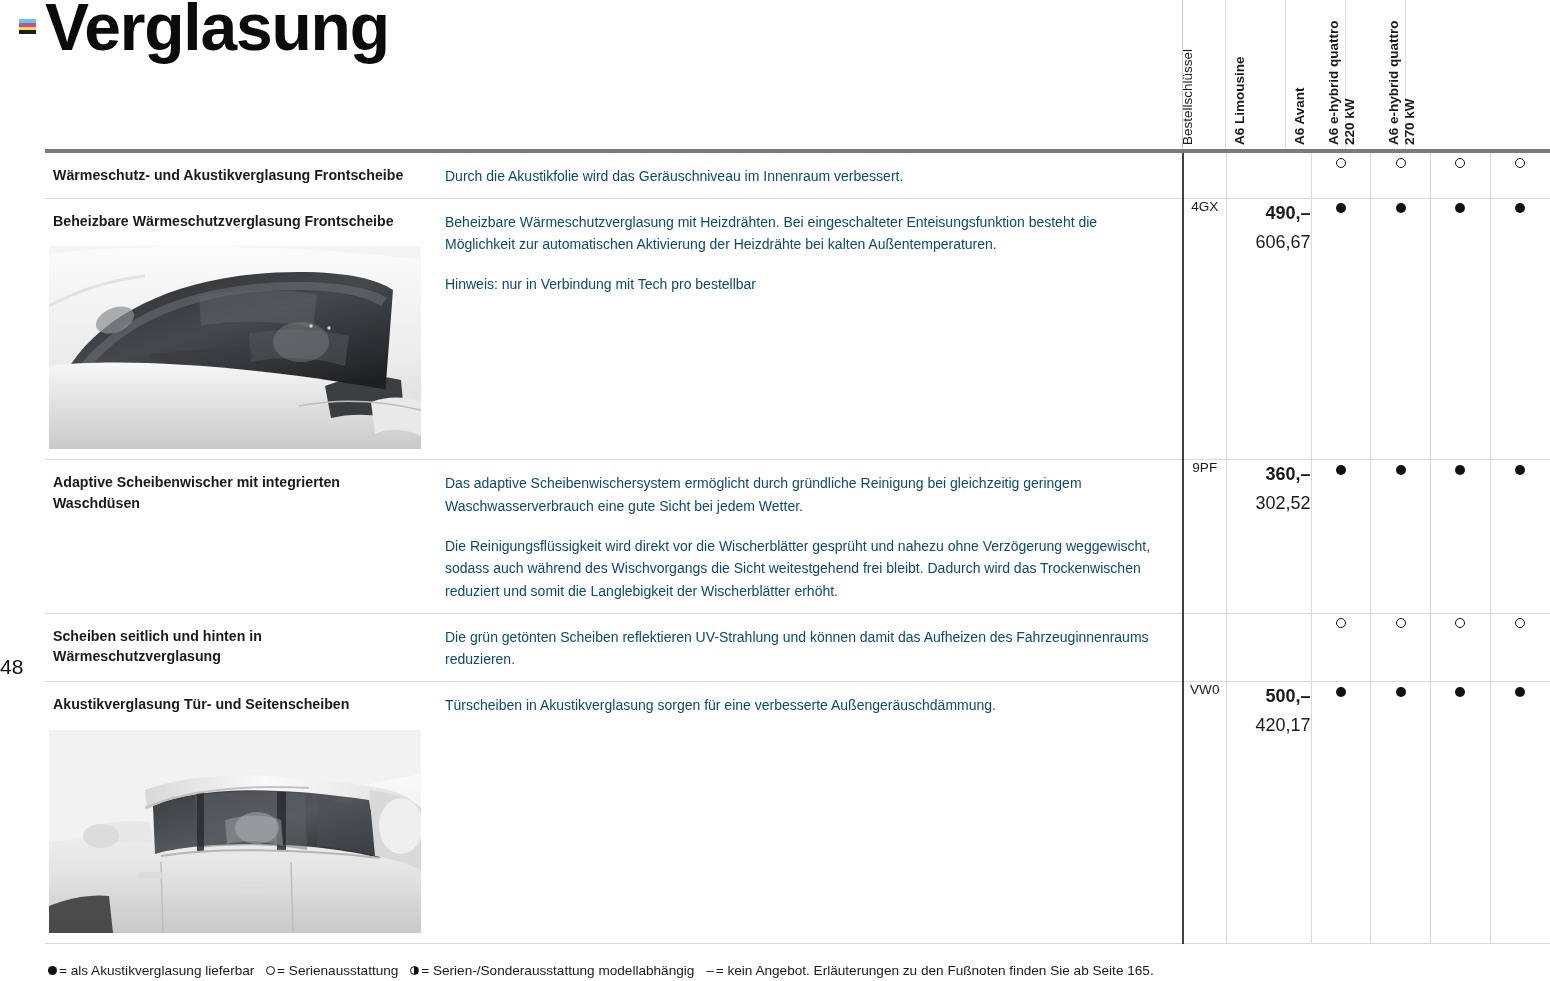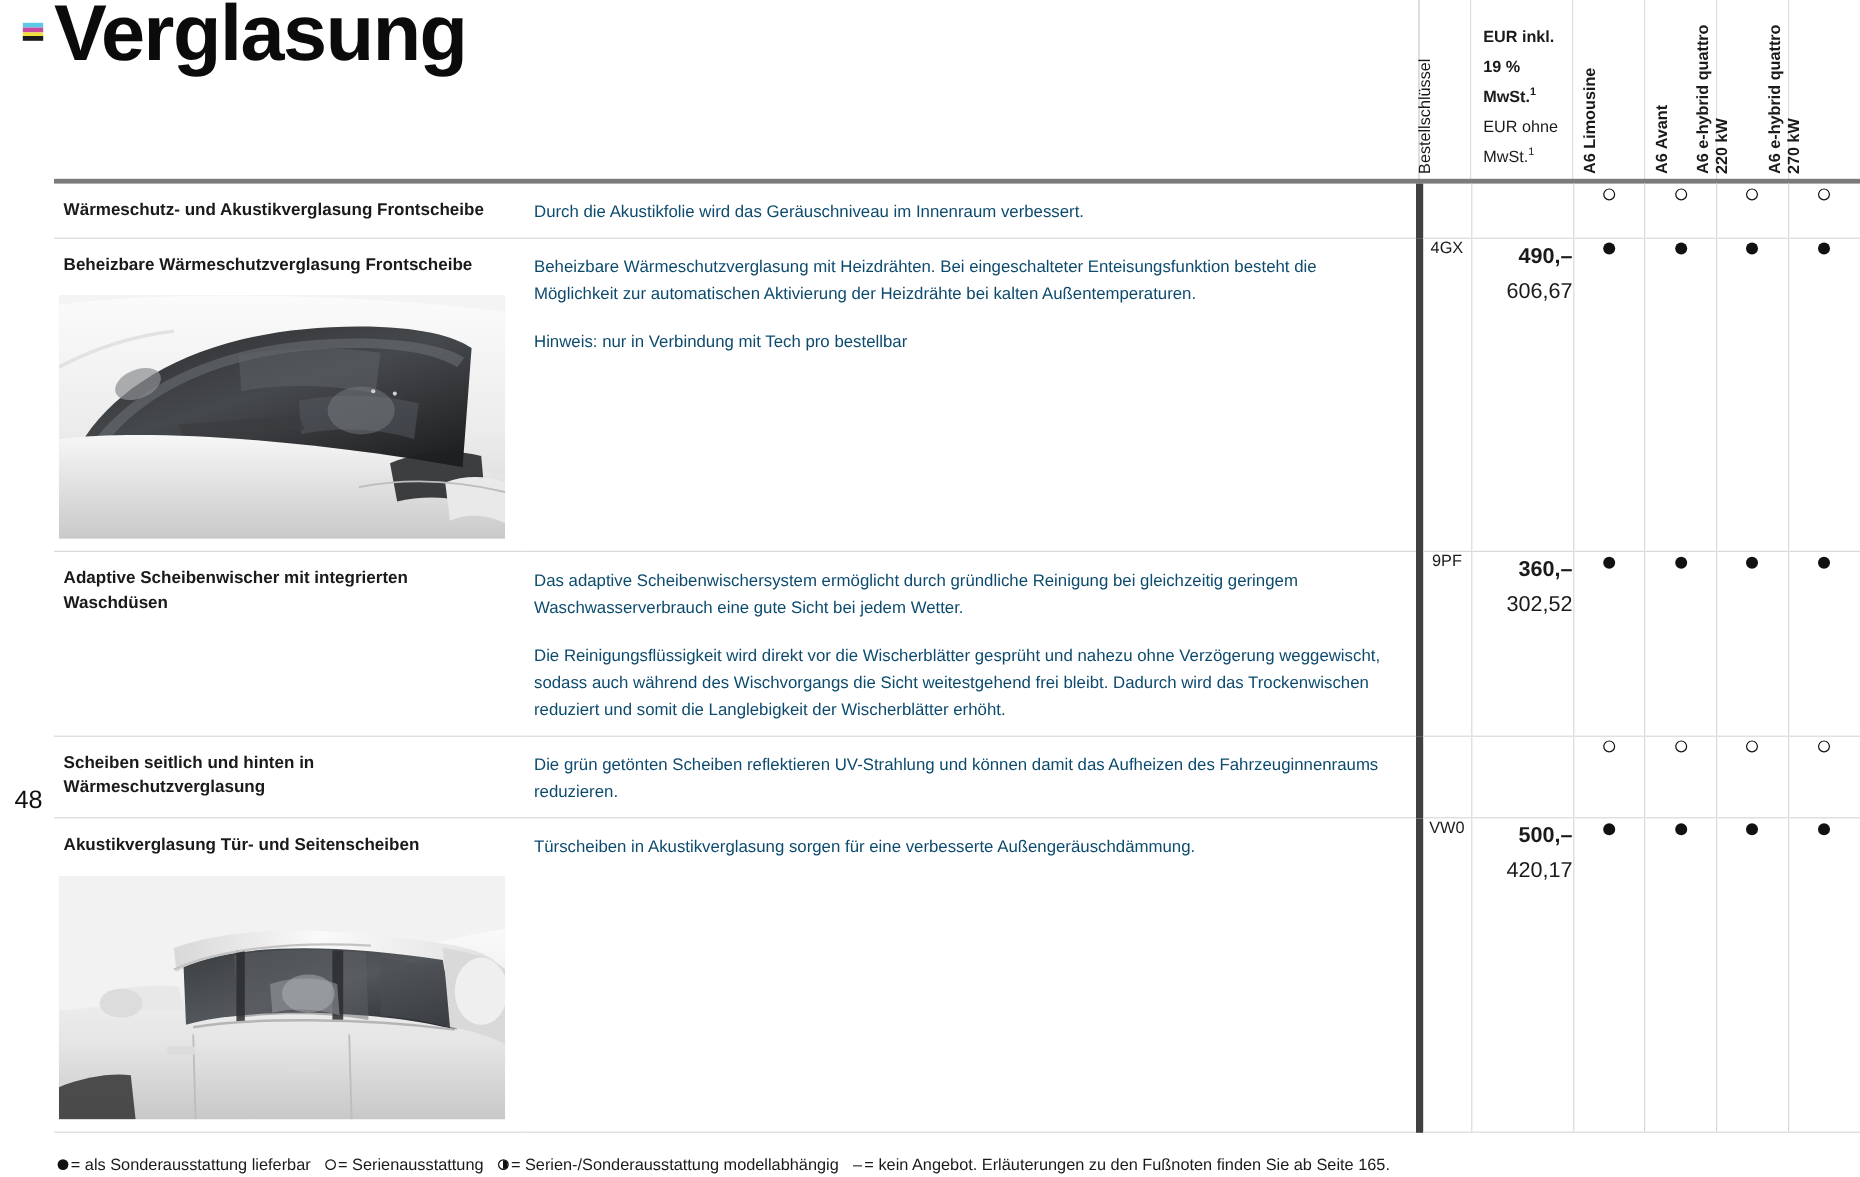--- a/index.html
+++ b/index.html
@@ -27,21 +27,21 @@
   .page-title {
     position: absolute; left: 45px; top: -9px;
     font-size: 66px; font-weight: 700;
     letter-spacing: -1.2px;
     color: #0b0b0b;
     line-height: 1.1;
   }
 
   
   .page-number {
-    position: absolute; left: 12px; top: 655px;
+    position: absolute; left: 0px; top: 655px;
     font-size: 21px; color: #111; font-weight: 400;
   }
 
   
   .head-area {
     position: absolute; left: 1182px; top: 0px;
     width: 368px; height: 152px;
     display: flex;
   }
   .head-cell {
@@ -122,21 +122,21 @@
     font-size: 14px; font-weight: 400; line-height: 1.62;
     padding: 12px 18px 10px 8px;
     color: #0c4a6e;
   }
   .feat-desc p { margin: 0; }
   .feat-desc p + p { margin-top: 17px; }
 
   .code-cell {
     font-size: 13.6px; font-weight: 400; text-align: center;
     padding: 12px 2px 0 2px;
-    border-left: 6px solid #404040;
+    border-left: 2px solid #404040;
   }
   .price-cell {
     font-size: 18px; text-align: right;
     padding: 12px 14px 0 4px;
     border-left: 1px solid #d9d9d9;
     line-height: 1.62;
   }
   .price-cell .pv { font-weight: 700; display: block; }
   .price-cell .pn { font-weight: 400; display: block; }
   .mod-cell {
@@ -202,28 +202,20 @@
       <i class="k"></i>
   </div>
 
   <div class="page-title">Verglasung</div>
 
   <div class="page-number">48</div>
 
   <div class="head-area">
     <div class="head-cell hc-code">
       <span class="rot-label reg">Bestellschlüssel</span>
-    </div>
-    <div class="head-cell hc-price">
-      <div class="price-head">
-        <span class="b"><span>EUR inkl.</span></span>
-        <span class="b"><span>19 % MwSt.</span><sup>1</sup></span>
-        <span class="r"><span>EUR ohne</span></span>
-        <span class="r"><span>MwSt.</span><sup>1</sup></span>
-      </div>
     </div>
     <div class="head-cell hc-mod">
       <span class="rot-label bold">A6 Limousine</span>
     </div>
     <div class="head-cell hc-mod">
       <span class="rot-label bold">A6 Avant</span>
     </div>
     <div class="head-cell hc-mod">
       <span class="rot-two">
         <span>A6 e-hybrid quattro</span><br>
@@ -427,18 +419,18 @@
     </td>
     <td class="mod-cell"><span class="mark mark-filled"></span></td>
     <td class="mod-cell"><span class="mark mark-filled"></span></td>
     <td class="mod-cell"><span class="mark mark-filled"></span></td>
     <td class="mod-cell"><span class="mark mark-filled"></span></td>
   </tr>
       </tbody>
   </table>
 
   <div class="legend">
-    <span class="g"><span class="lg-filled"></span><span>= als Sonderausstattung lieferbar</span></span>
+    <span class="g"><span class="lg-filled"></span><span>= als Akustikverglasung lieferbar</span></span>
     <span class="g"><span class="lg-open"></span><span>= Serienausstattung</span></span>
     <span class="g"><span class="lg-half"></span><span>= Serien-/Sonderausstattung modellabhängig</span></span>
     <span class="g"><span class="lg-dash">–</span><span>= kein Angebot. Erläuterungen zu den Fußnoten finden Sie ab Seite 165.</span></span>
   </div>
 </div>
 
 </body></html>

